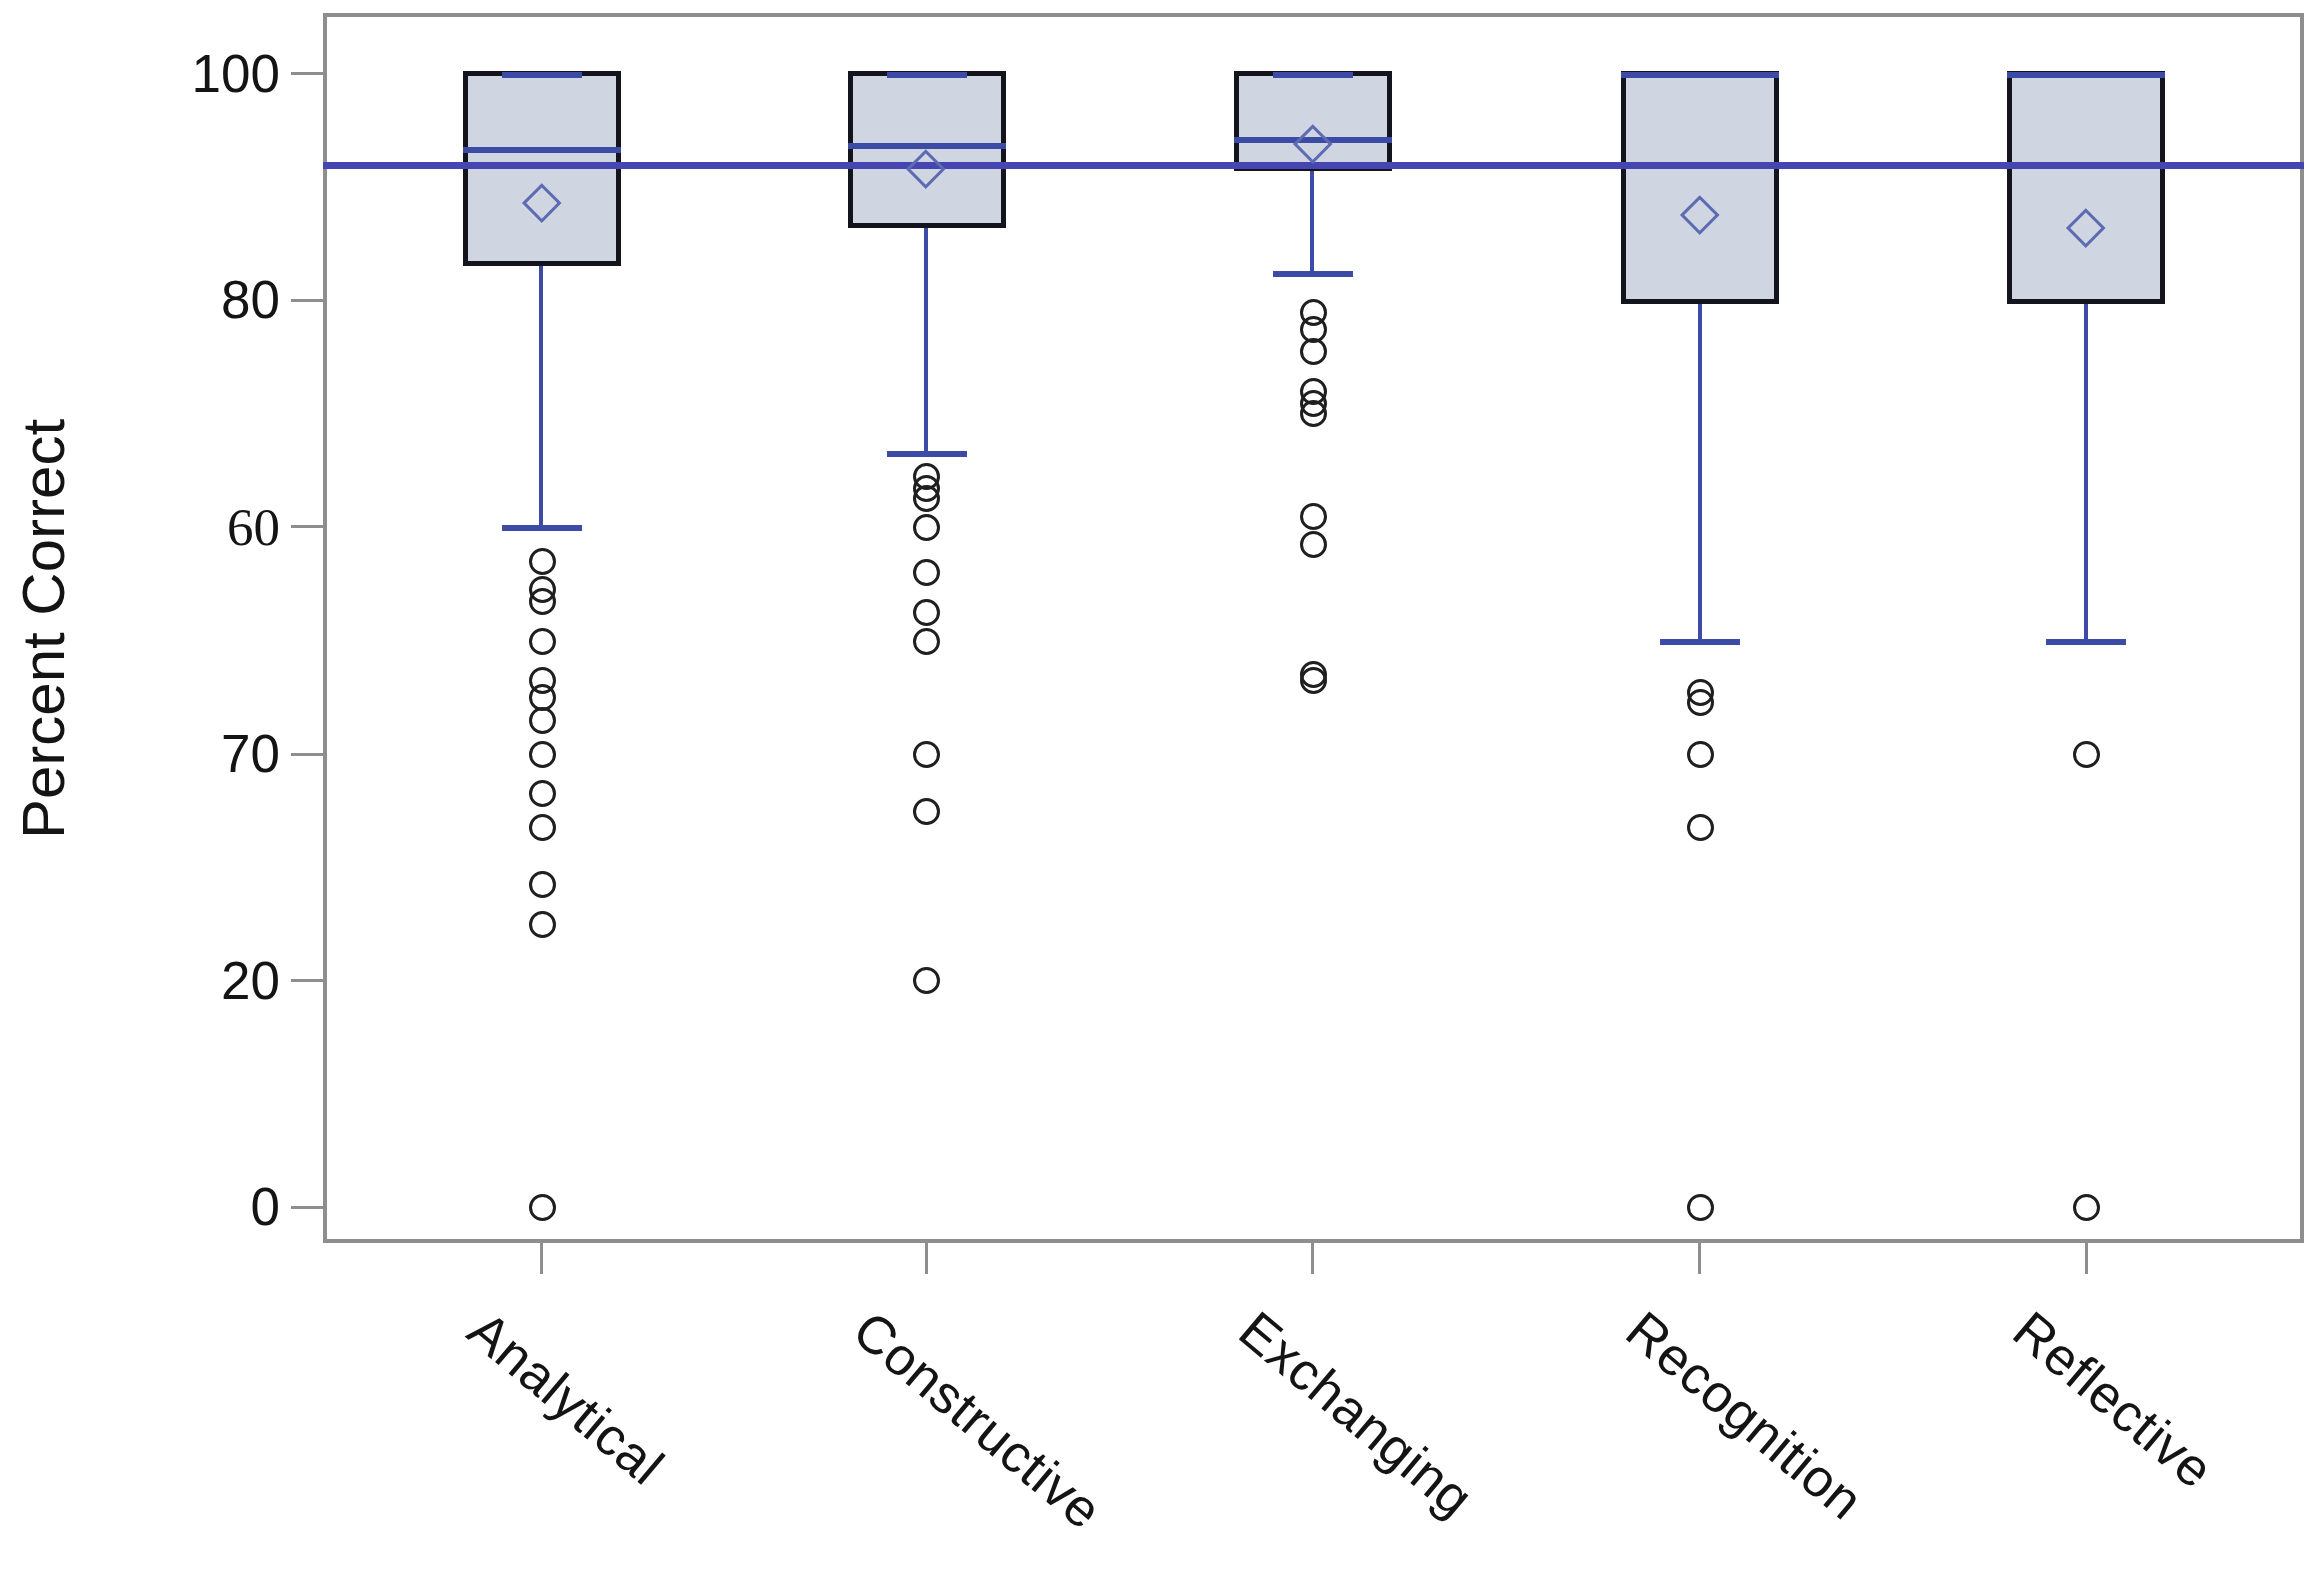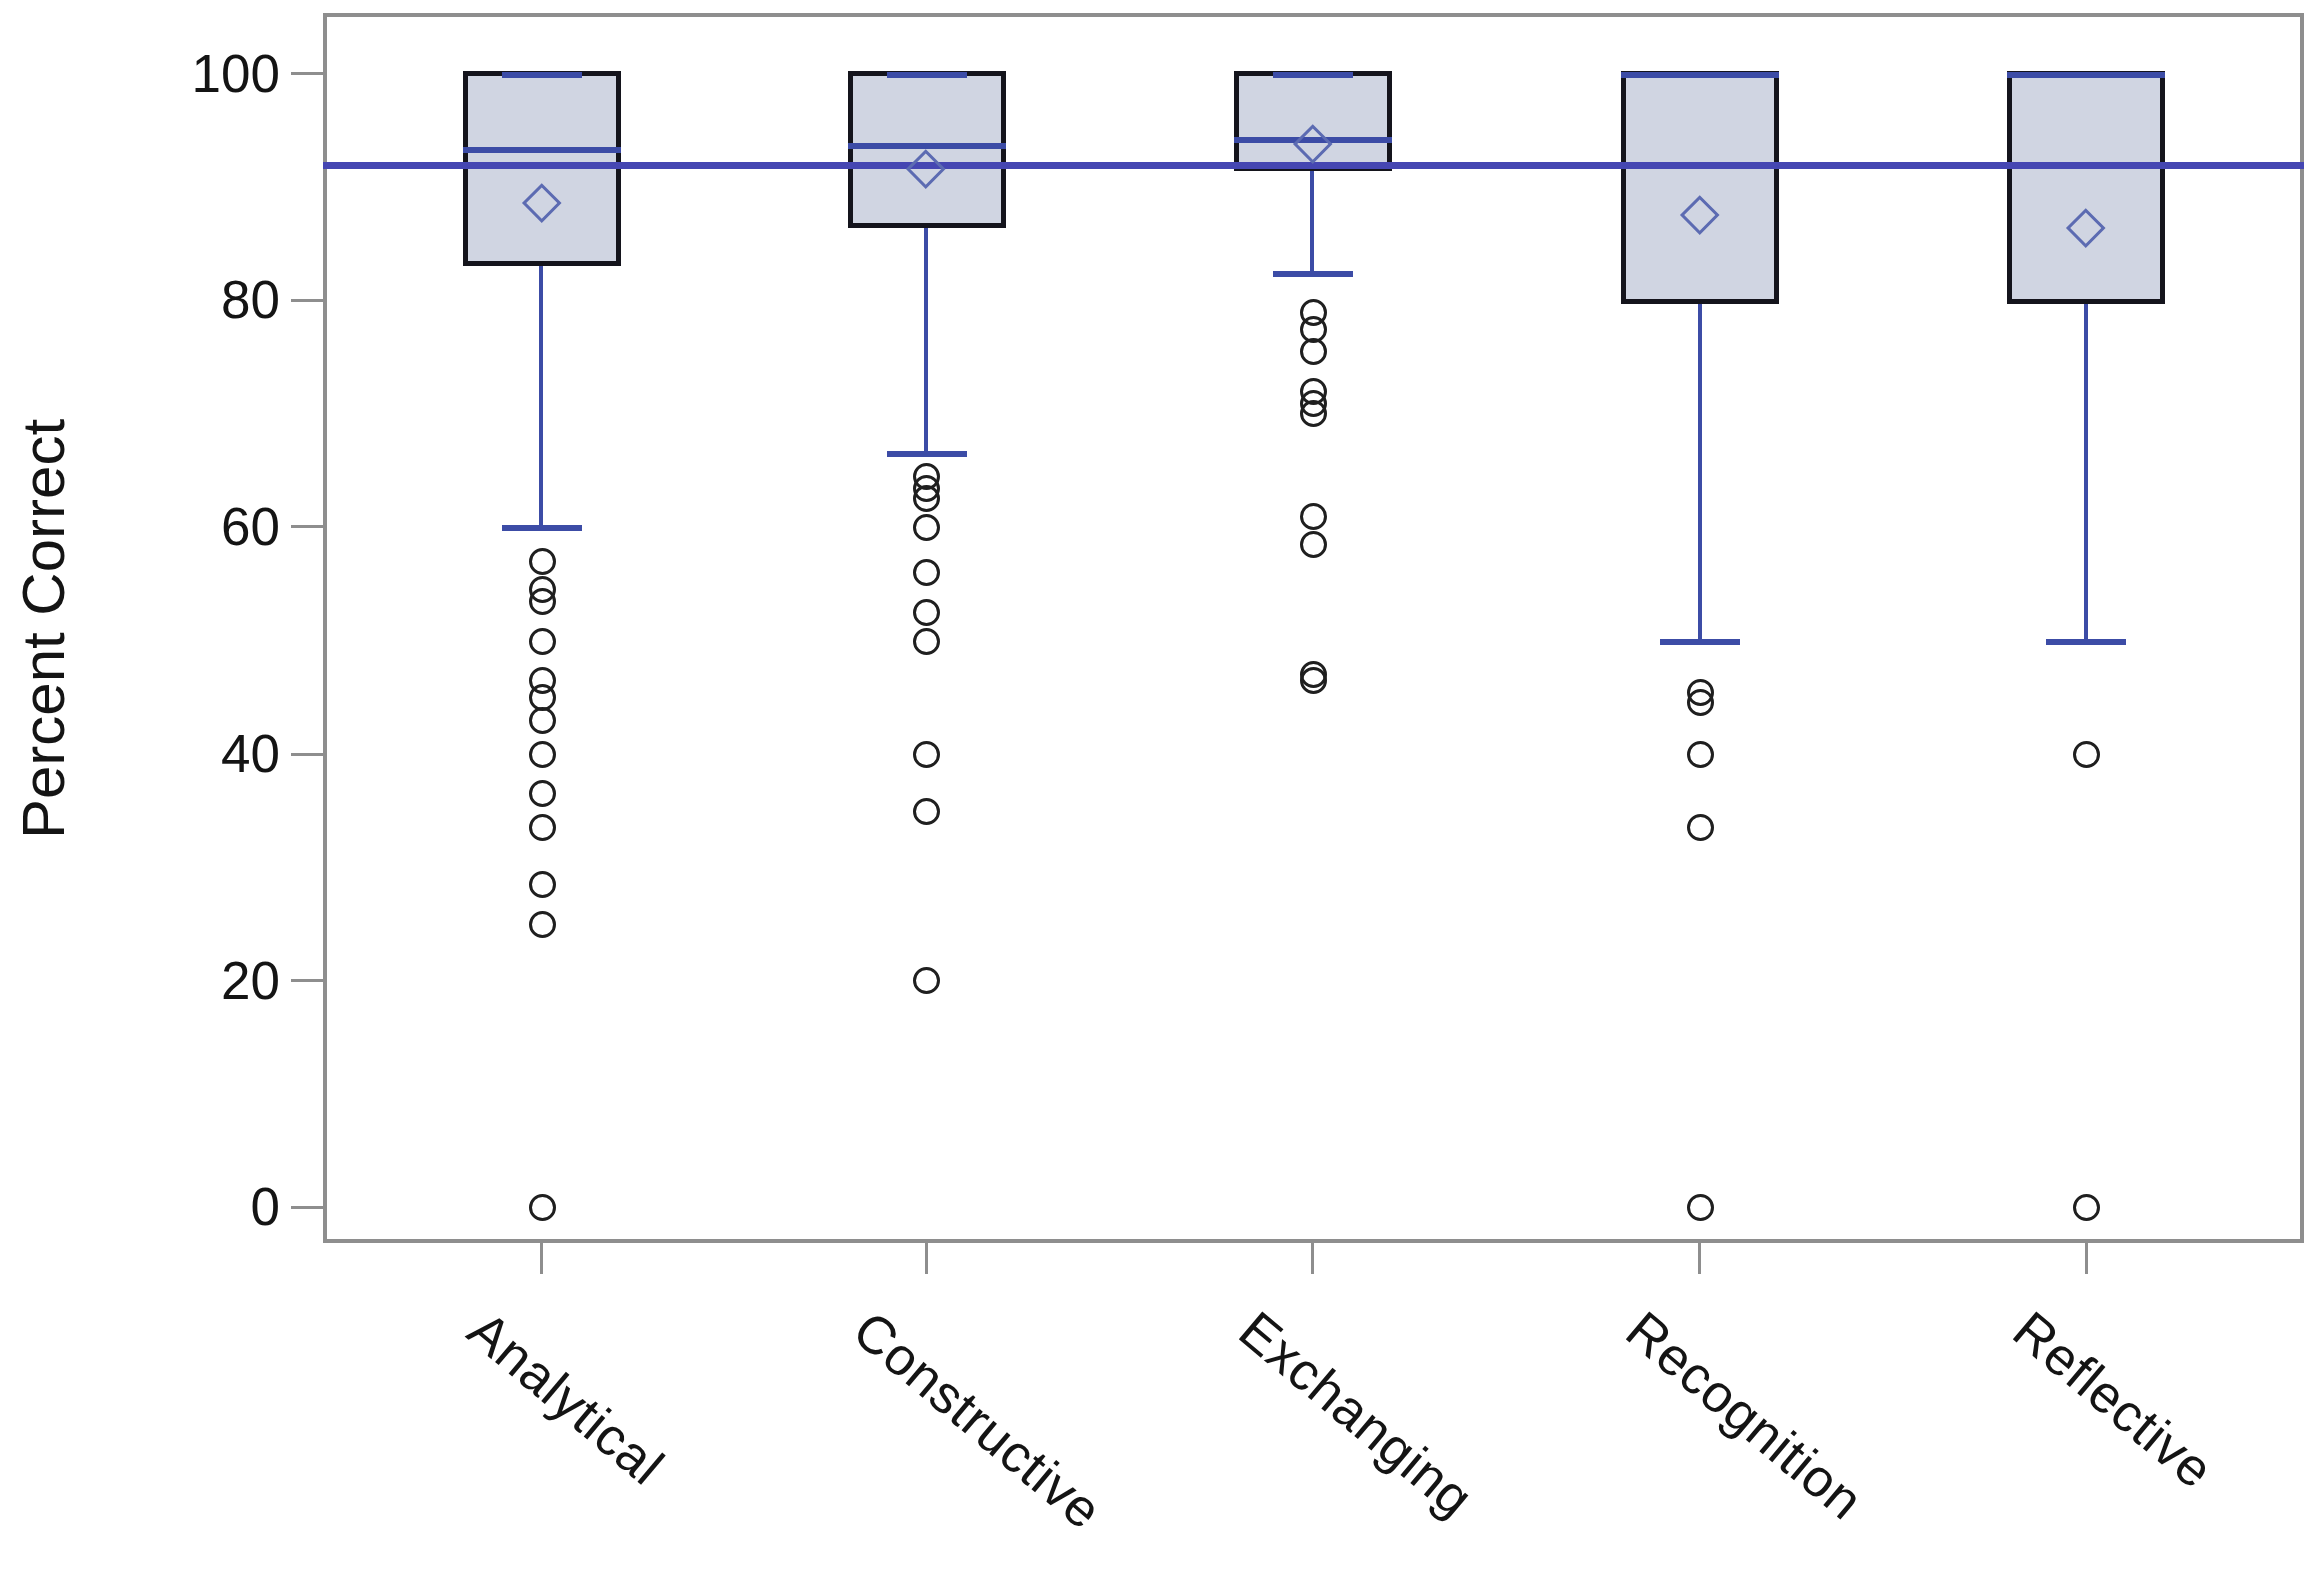--- a/index.html
+++ b/index.html
@@ -53,23 +53,23 @@
 
 <div class="figure">
   <div class="ylabel">Percent Correct</div>
   <div class="frame"></div>
   <div id="layers">
       <div class="abs" style="left: 291px; top: 1206px; width: 32px; height: 3.3px; background: rgb(142, 142, 142); z-index: 2;"></div>
       <div class="ytick-label abs" style="left: 97px; top: 1178px;">0</div>
       <div class="abs" style="left: 291px; top: 979px; width: 32px; height: 3.3px; background: rgb(142, 142, 142); z-index: 2;"></div>
       <div class="ytick-label abs" style="left: 97px; top: 952px;">20</div>
       <div class="abs" style="left: 291px; top: 753px; width: 32px; height: 3.3px; background: rgb(142, 142, 142); z-index: 2;"></div>
-      <div class="ytick-label abs" style="left: 97px; top: 725px;">40</div>
+      <div class="ytick-label abs" style="left: 97px; top: 725px;">70</div>
       <div class="abs" style="left: 291px; top: 525px; width: 32px; height: 3.3px; background: rgb(142, 142, 142); z-index: 2;"></div>
-      <div class="ytick-label abs" style="left: 97px; top: 498px;">60</div>
+      <div class="ytick-label abs" style="left: 97px; top: 498px; font-family: Liberation Serif, serif;">60</div>
       <div class="abs" style="left: 291px; top: 299px; width: 32px; height: 3.3px; background: rgb(142, 142, 142); z-index: 2;"></div>
       <div class="ytick-label abs" style="left: 97px; top: 271px;">80</div>
       <div class="abs" style="left: 291px; top: 72px; width: 32px; height: 3.3px; background: rgb(142, 142, 142); z-index: 2;"></div>
       <div class="ytick-label abs" style="left: 97px; top: 45px; text-align: right;">100</div>
       <div class="abs" style="left: 540px; top: 1242px; width: 3.3px; height: 32px; background: rgb(142, 142, 142); z-index: 2;"></div>
       <div class="xtick-label abs" style="left: 496px; top: 1299px;">Analytical</div>
       <div class="abs" style="left: 925px; top: 1242px; width: 3.3px; height: 32px; background: rgb(142, 142, 142); z-index: 2;"></div>
       <div class="xtick-label abs" style="left: 881px; top: 1299px;">Constructive</div>
       <div class="abs" style="left: 1311px; top: 1242px; width: 3.3px; height: 32px; background: rgb(142, 142, 142); z-index: 2;"></div>
       <div class="xtick-label abs" style="left: 1267px; top: 1299px;">Exchanging</div>

